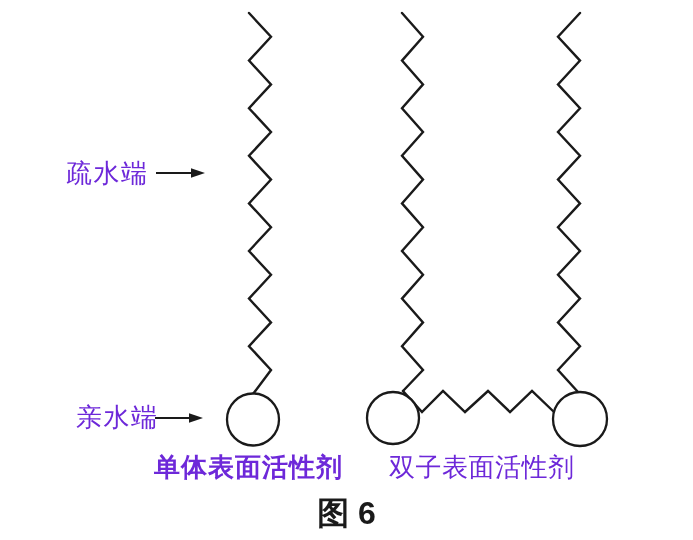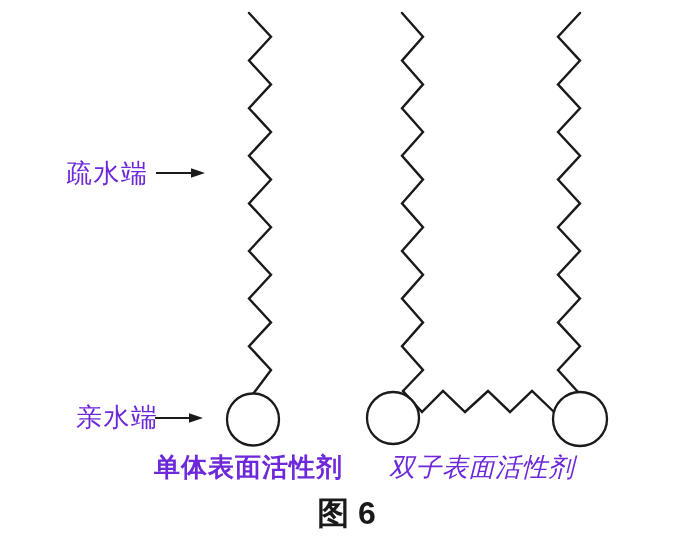--- a/index.html
+++ b/index.html
@@ -27,21 +27,21 @@
     position: absolute;
     font-size: 26px;
     line-height: 1;
     white-space: nowrap;
     letter-spacing: 1.5px;
     color: #6d28d9;
   }
   .lbl-hydrophobic { left: 66px;  top: 161px; }
   .lbl-hydrophilic { left: 76px;  top: 405px; }
   .lbl-monomer     { left: 154px; top: 455px; letter-spacing: 1px; font-weight: bold; }
-  .lbl-gemini      { left: 389px; top: 455px; letter-spacing: 0.5px; font-style: italic; }
+  .lbl-gemini      { left: 389px; top: 455px; letter-spacing: 0.5px; }
   .caption {
     position: absolute;
     left: 0;
     top: 496px;
     width: 693px;
     display: flex;
     justify-content: center;
     align-items: center;
     gap: 40px;
     font-family: "Liberation Sans", "DejaVu Sans", sans-serif;

